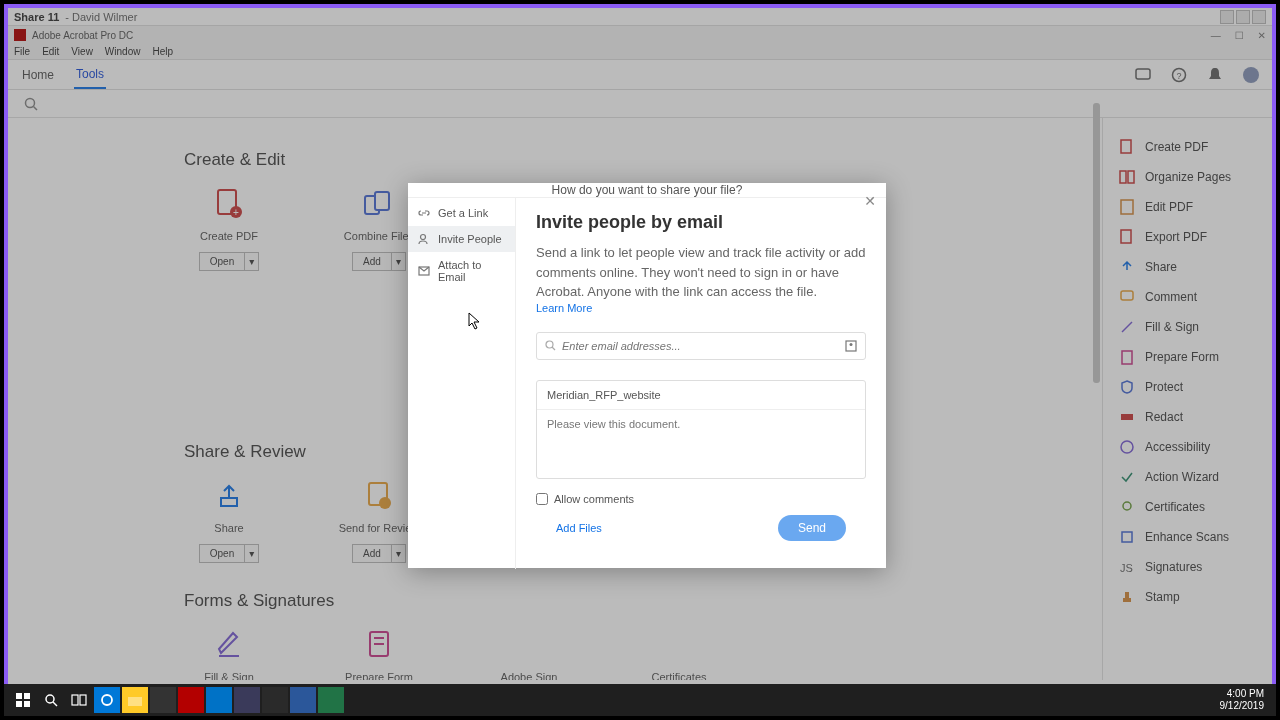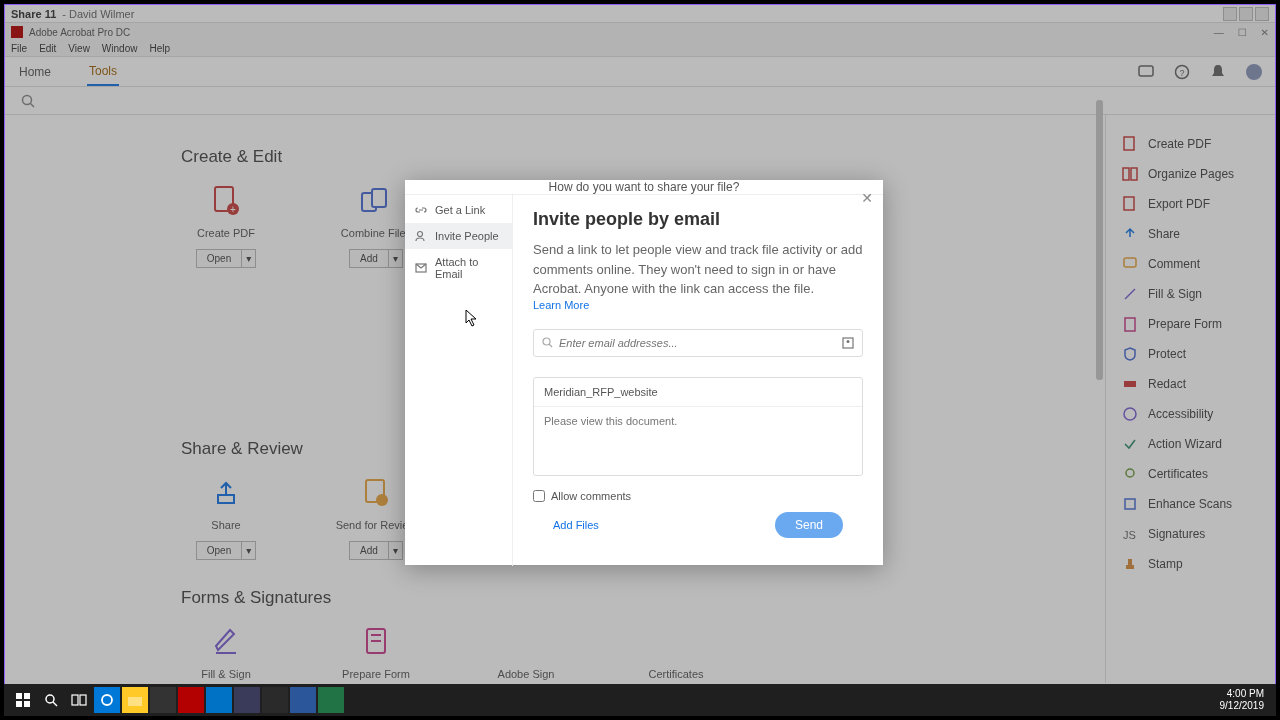--- a/index.html
+++ b/index.html
@@ -1,35 +1,35 @@
 <!DOCTYPE html>
 <html><head>
 <meta charset="utf-8">
 <style>
 * { margin: 0; padding: 0; box-sizing: border-box; font-family: "Segoe UI", Arial, sans-serif; }
 body { width: 1280px; height: 720px; background: #000; overflow: hidden; position: relative; }
 
-.outer-frame { position: absolute; top: 4px; left: 4px; right: 4px; bottom: 4px; background: #fff; border: 1px solid #8b5cf6; }
+.outer-frame { position: absolute; top: 4px; left: 4px; right: 4px; bottom: 4px; background: #fff; border: 4px solid #8b5cf6; }
 
 .recorder-bar { height: 18px; background: #fff; border-bottom: 1px solid #ddd; display: flex; align-items: center; padding: 0 6px; font-size: 11px; }
 .recorder-bar .title { font-weight: 600; color: #333; }
 .recorder-bar .user { color: #666; margin-left: 6px; }
 .recorder-controls { margin-left: auto; display: flex; gap: 2px; }
 .recorder-btn { width: 14px; height: 14px; background: #e8e8e8; border: 1px solid #bbb; }
 
 .app-titlebar { height: 18px; background: #f3f3f3; display: flex; align-items: center; padding: 0 6px; font-size: 10px; color: #555; }
 .app-icon { width: 12px; height: 12px; background: #b30000; margin-right: 6px; }
 .app-win-controls { margin-left: auto; display: flex; gap: 14px; color: #777; font-size: 10px; }
 .app-win-controls span { cursor: default; }
 
 .menubar { height: 16px; background: #f3f3f3; display: flex; align-items: center; padding: 0 6px; font-size: 10px; color: #333; gap: 12px; border-bottom: 1px solid #ddd; }
 
 .toolbar { height: 30px; background: #fff; border-bottom: 1px solid #ddd; display: flex; align-items: center; padding: 0 12px; gap: 18px; font-size: 12px; color: #555; }
 .toolbar .tab { padding: 6px 2px; cursor: default; }
-.toolbar .tab.active { border-bottom: 2px solid #1473e6; color: #a16207; margin-left: 16px; }
+.toolbar .tab.active { border-bottom: 2px solid #1473e6; color: #1d4ed8; }
 .toolbar .spacer { flex: 1; }
 .toolbar .icon-btn { width: 18px; height: 18px; display: flex; align-items: center; justify-content: center; color: #666; }
 
 .searchbar { height: 28px; border-bottom: 1px solid #e0e0e0; display: flex; align-items: center; padding: 0 16px; }
 .search-icon { color: #888; font-size: 13px; }
 
 .main-area { display: flex; height: calc(100% - 18px - 18px - 16px - 30px - 28px - 32px); }
 .content { flex: 1; background: #fff; padding: 20px 170px 20px 170px; overflow: hidden; position: relative; margin-left: 6px; }
 .content::-webkit-scrollbar { width: 8px; }
 
@@ -281,20 +281,28 @@
             <svg width="16" height="14">
               <rect x="1" y="1" width="6" height="12" fill="none" stroke="#c93c3c" stroke-width="1.5"></rect>
               <rect x="9" y="1" width="6" height="12" fill="none" stroke="#c93c3c" stroke-width="1.5"></rect>
             </svg>
           </div>
           <span>Organize Pages</span>
         </div>
       <div class="rp-item">
           <div class="rp-icon">
             <svg width="14" height="16">
+              <rect x="1" y="1" width="12" height="14" fill="none" stroke="#d48a3c" stroke-width="1.5"></rect>
+            </svg>
+          </div>
+          <span>Edit PDF</span>
+        </div>
+      <div class="rp-item">
+          <div class="rp-icon">
+            <svg width="14" height="16">
               <rect x="1" y="1" width="10" height="13" fill="none" stroke="#c93c3c" stroke-width="1.5"></rect>
             </svg>
           </div>
           <span>Export PDF</span>
         </div>
       <div class="rp-item">
           <div class="rp-icon">
             <svg width="14" height="14">
               <path d="M7 2 L7 10 M3 6 L7 2 L11 6" fill="none" stroke="#1473e6" stroke-width="1.5"></path>
             </svg>

